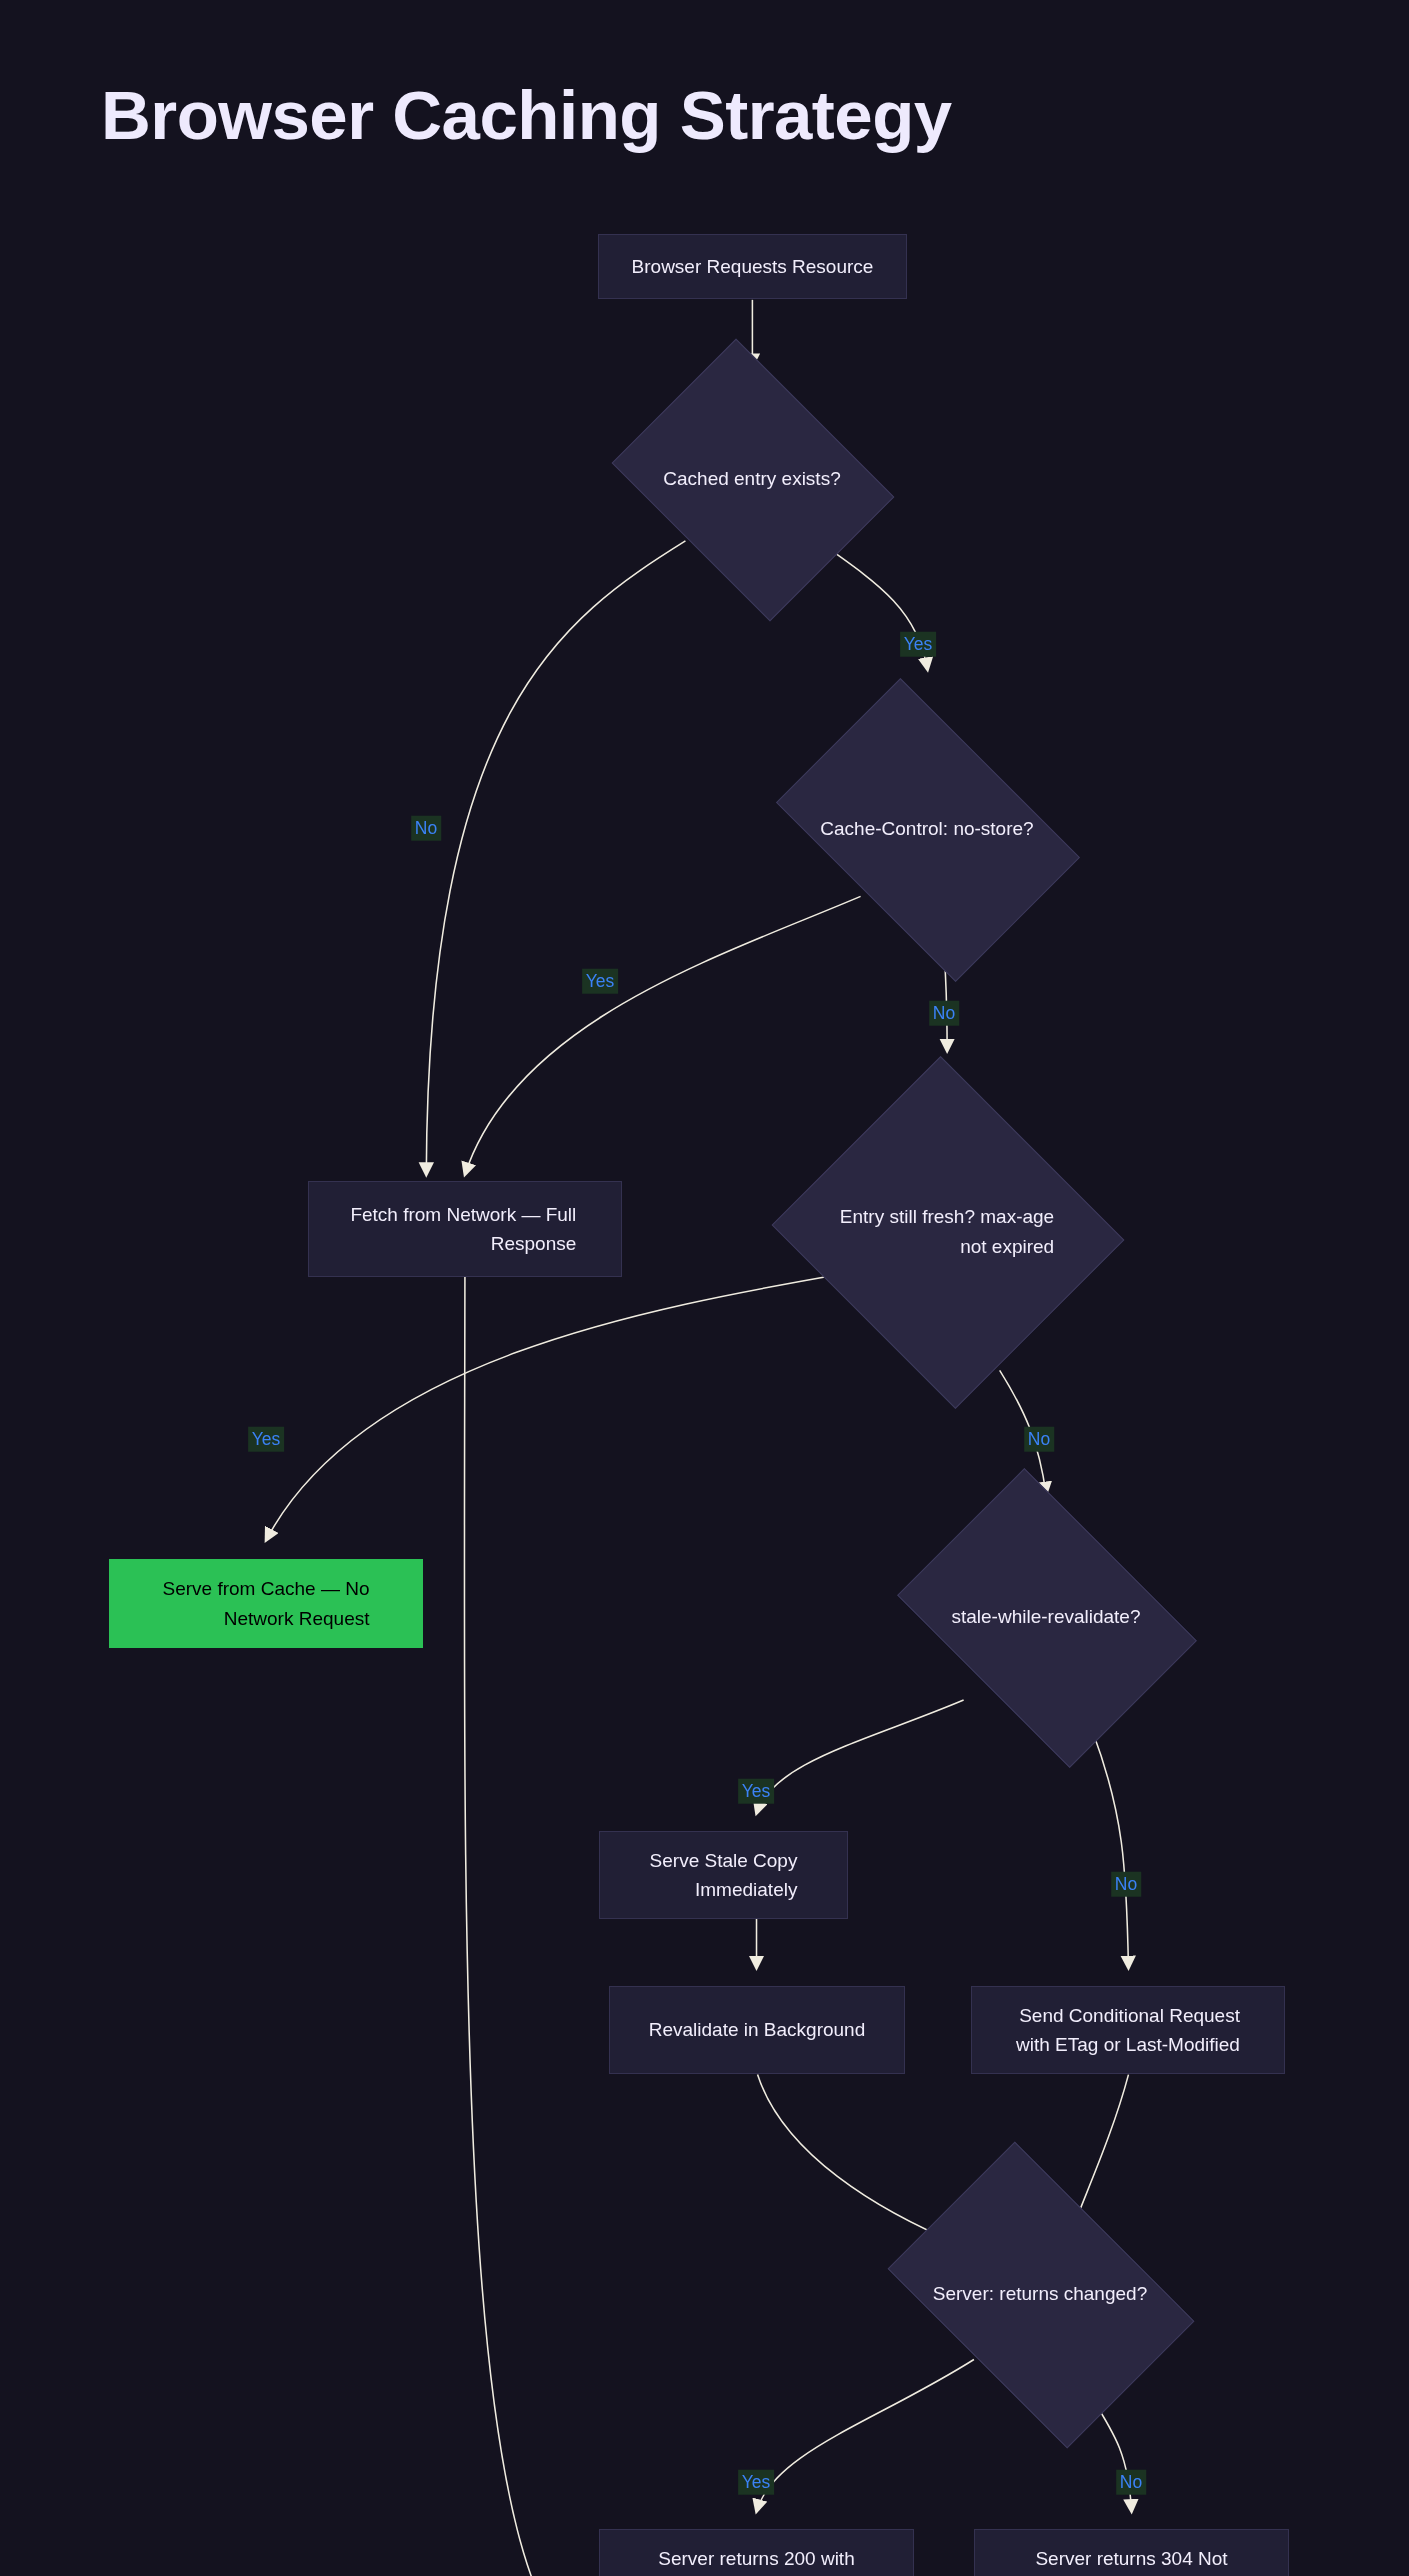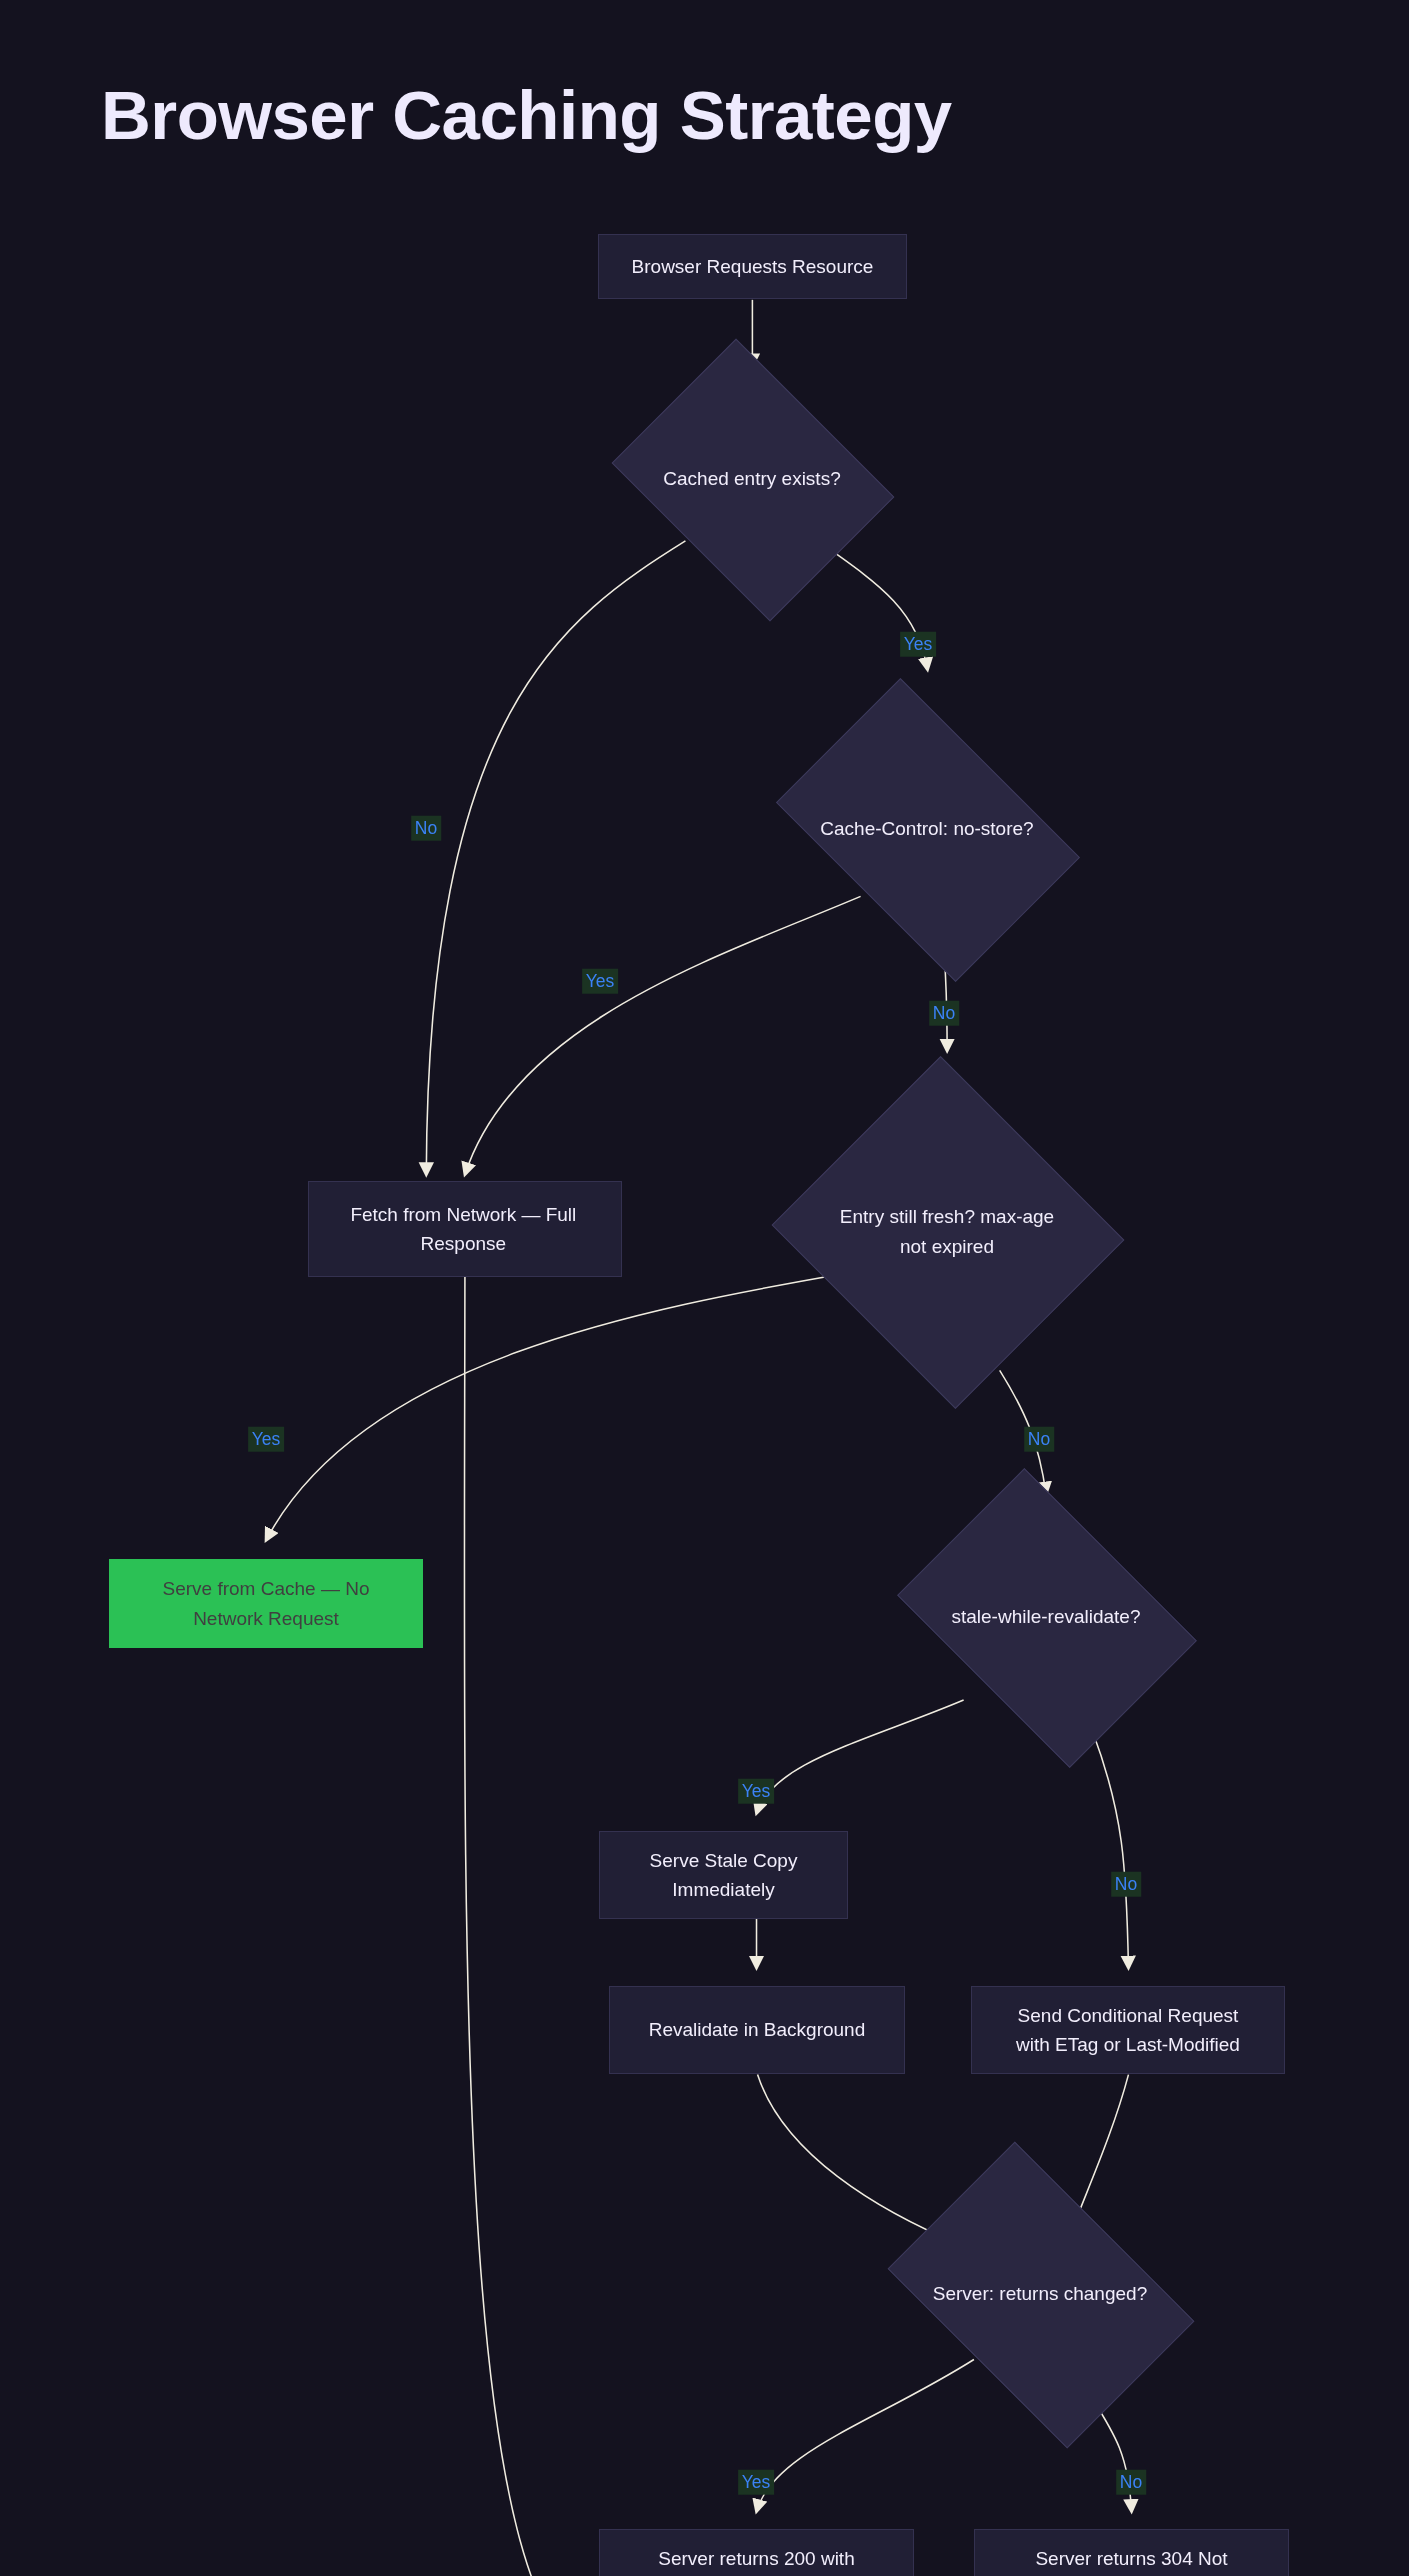--- a/index.html
+++ b/index.html
@@ -23,34 +23,34 @@
   }
 
   svg.edges{position:absolute;left:0;top:0;width:1410px;height:3090px;pointer-events:none;}
 
   .node{
     position:absolute;
     box-sizing:border-box;
     display:flex;
     align-items:center;
     justify-content:center;
-    text-align:center;
+    text-align:right;
     color:#f2eefc;
     font-size:19px;
     line-height:1.55;
     padding:5.2px 11.3px;
   }
   .node.rect{
     background:#211f35;
     border:0.5px solid #343150;
   }
   .node.rect.accent{
     background:#2bc155;
     border:0.5px solid #2bc155;
-    color:#404040;
+    color:#000000;
   }
   .node.diamond{
     background:transparent;
     border:none;
   }
   .diamond-shape{
     position:absolute;
     left:0;top:0;width:100%;height:100%;
     background:#2a2741;
     border:0.5px solid #3d3a5c;

